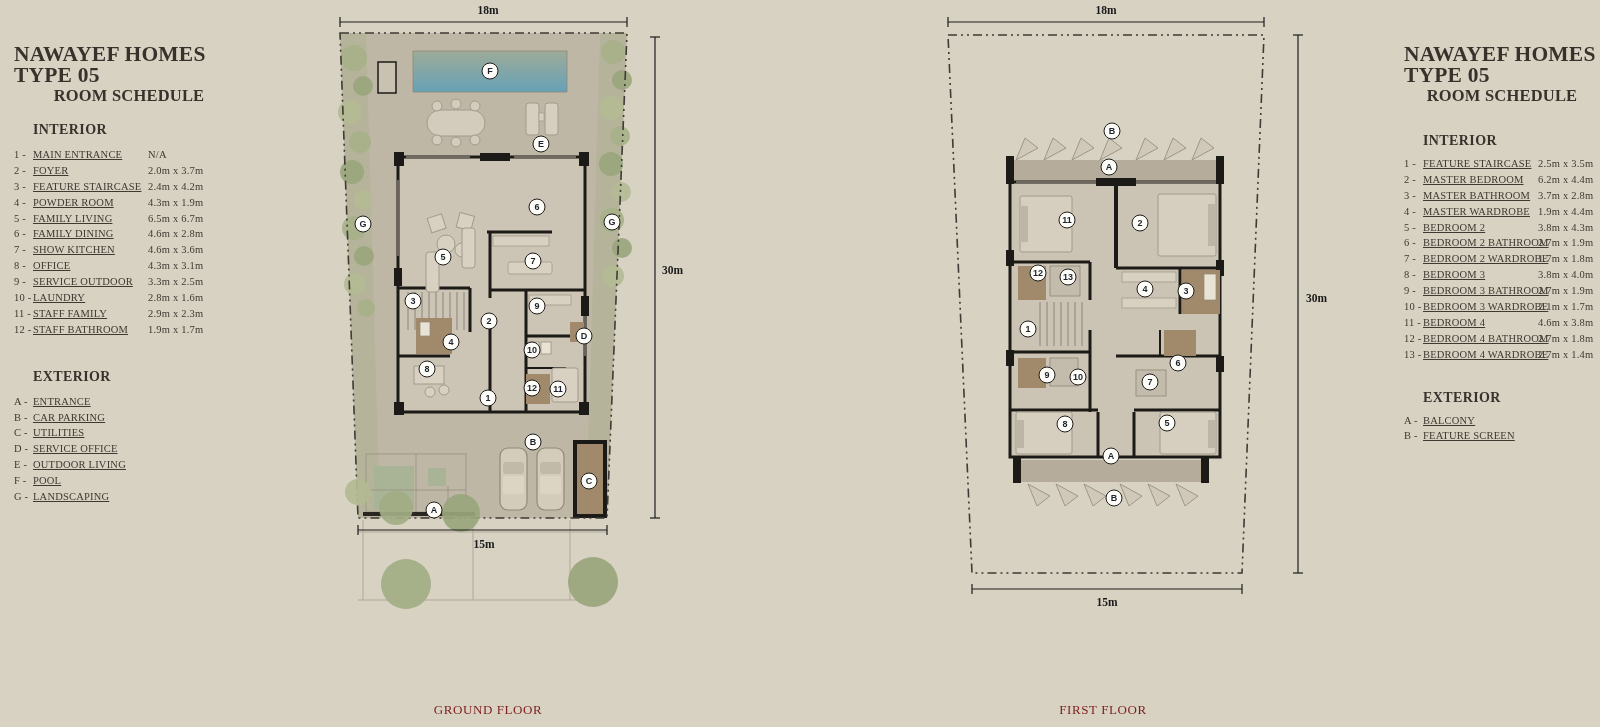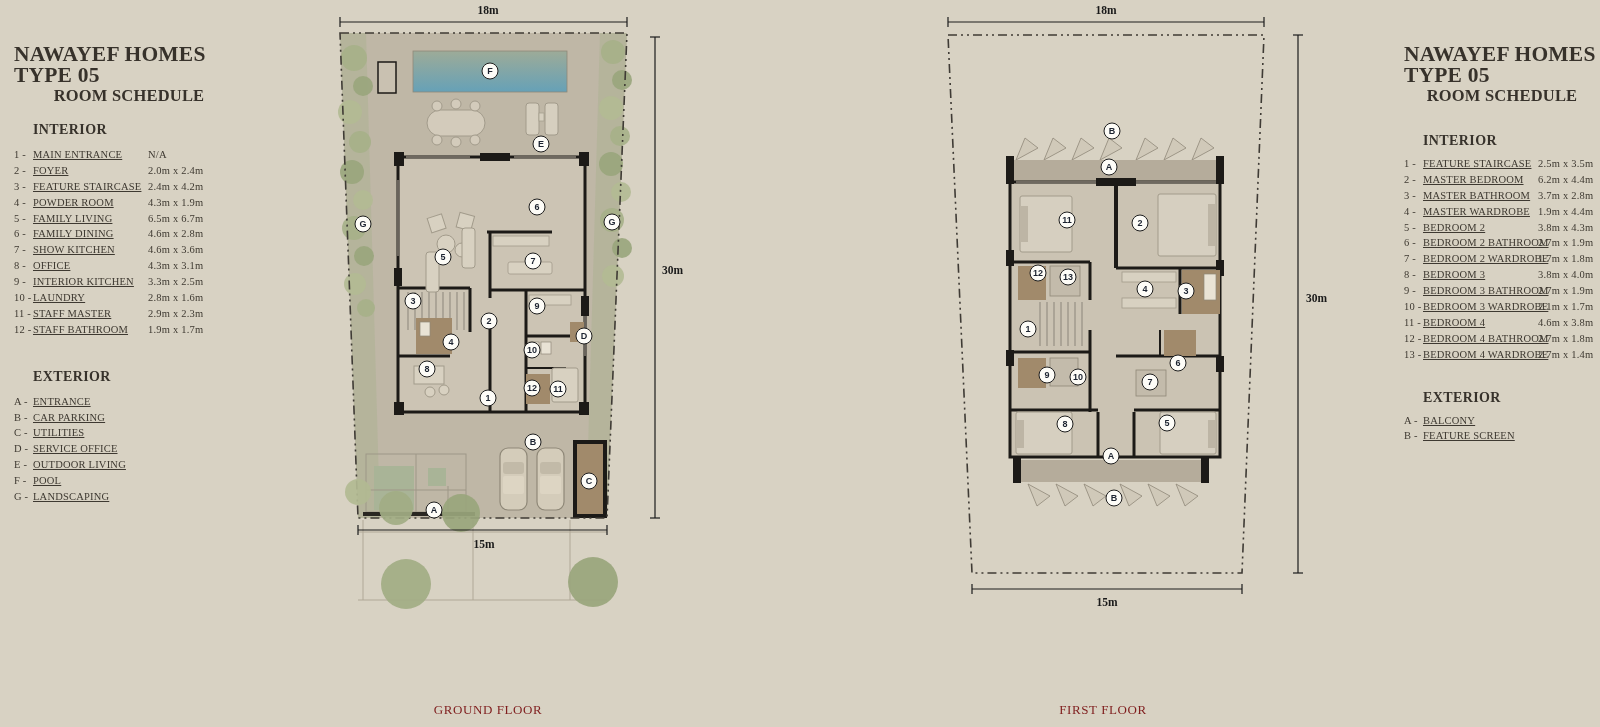--- a/index.html
+++ b/index.html
@@ -54,21 +54,21 @@
 
         <div class="row">
           <span class="num">1 -</span>
           <span class="nm">MAIN ENTRANCE</span>
           <span class="dim">N/A</span>
         </div>
 
         <div class="row">
           <span class="num">2 -</span>
           <span class="nm">FOYER</span>
-          <span class="dim">2.0m x 2.4m</span>
+          <span class="dim">2.0m x 3.7m</span>
         </div>
 
         <div class="row">
           <span class="num">3 -</span>
           <span class="nm">FEATURE STAIRCASE</span>
           <span class="dim">2.4m x 4.2m</span>
         </div>
 
         <div class="row">
           <span class="num">4 -</span>
@@ -95,33 +95,33 @@
         </div>
 
         <div class="row">
           <span class="num">8 -</span>
           <span class="nm">OFFICE</span>
           <span class="dim">4.3m x 3.1m</span>
         </div>
 
         <div class="row">
           <span class="num">9 -</span>
-          <span class="nm">INTERIOR KITCHEN</span>
+          <span class="nm">SERVICE OUTDOOR</span>
           <span class="dim">3.3m x 2.5m</span>
         </div>
 
         <div class="row">
           <span class="num">10 -</span>
           <span class="nm">LAUNDRY</span>
           <span class="dim">2.8m x 1.6m</span>
         </div>
 
         <div class="row">
           <span class="num">11 -</span>
-          <span class="nm">STAFF MASTER</span>
+          <span class="nm">STAFF FAMILY</span>
           <span class="dim">2.9m x 2.3m</span>
         </div>
 
         <div class="row">
           <span class="num">12 -</span>
           <span class="nm">STAFF BATHROOM</span>
           <span class="dim">1.9m x 1.7m</span>
         </div>
 
     </div>

